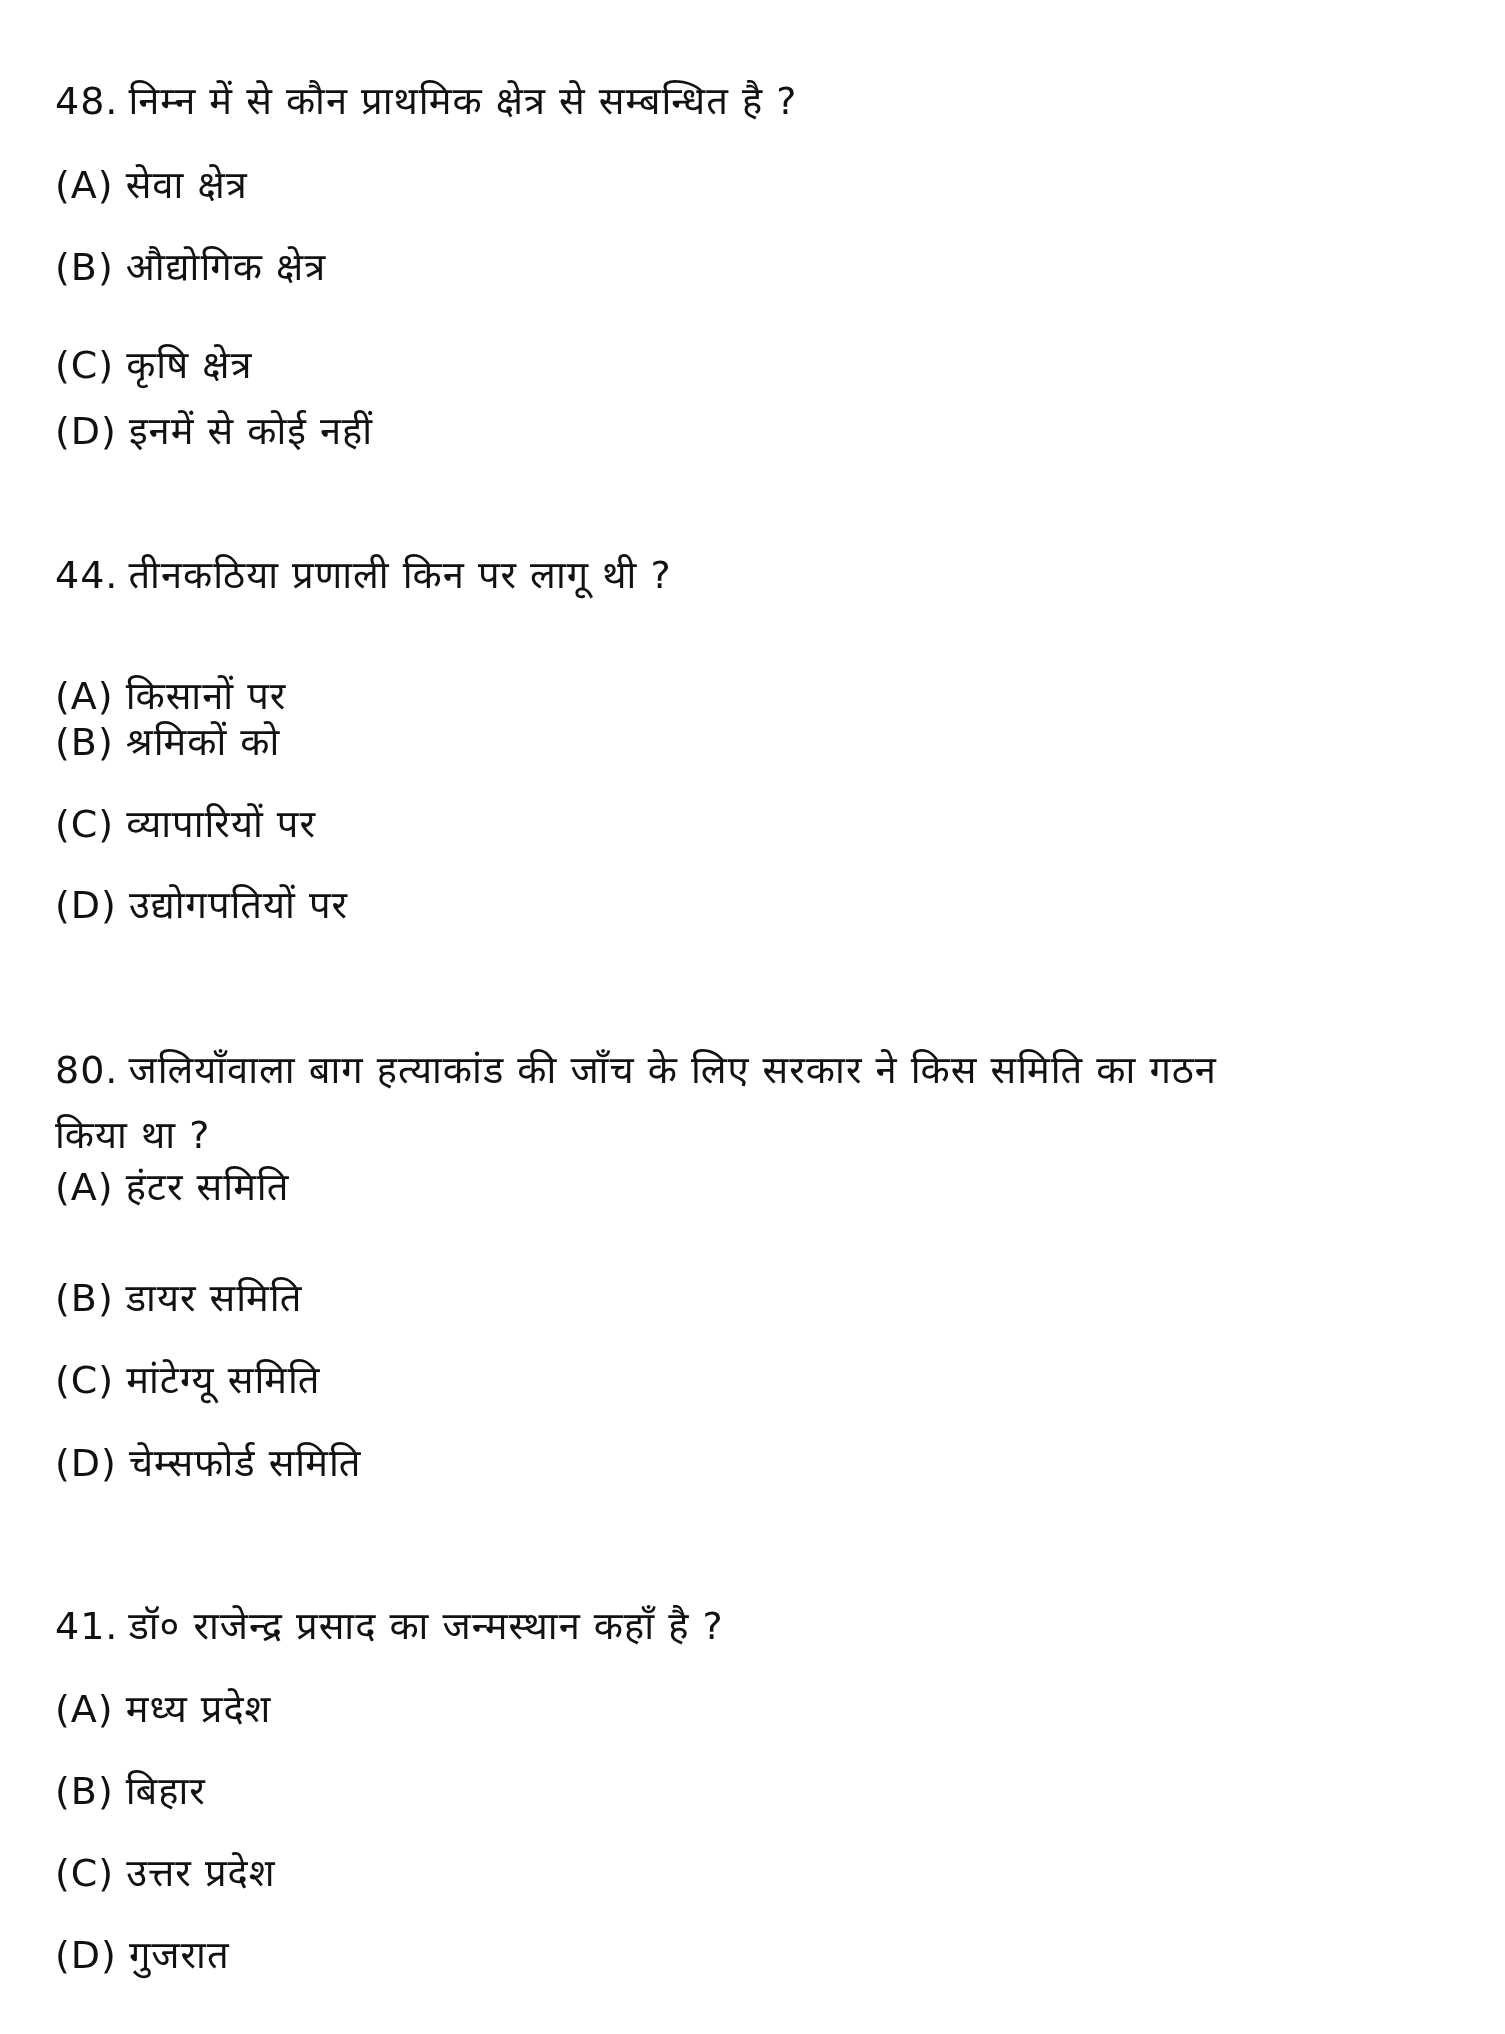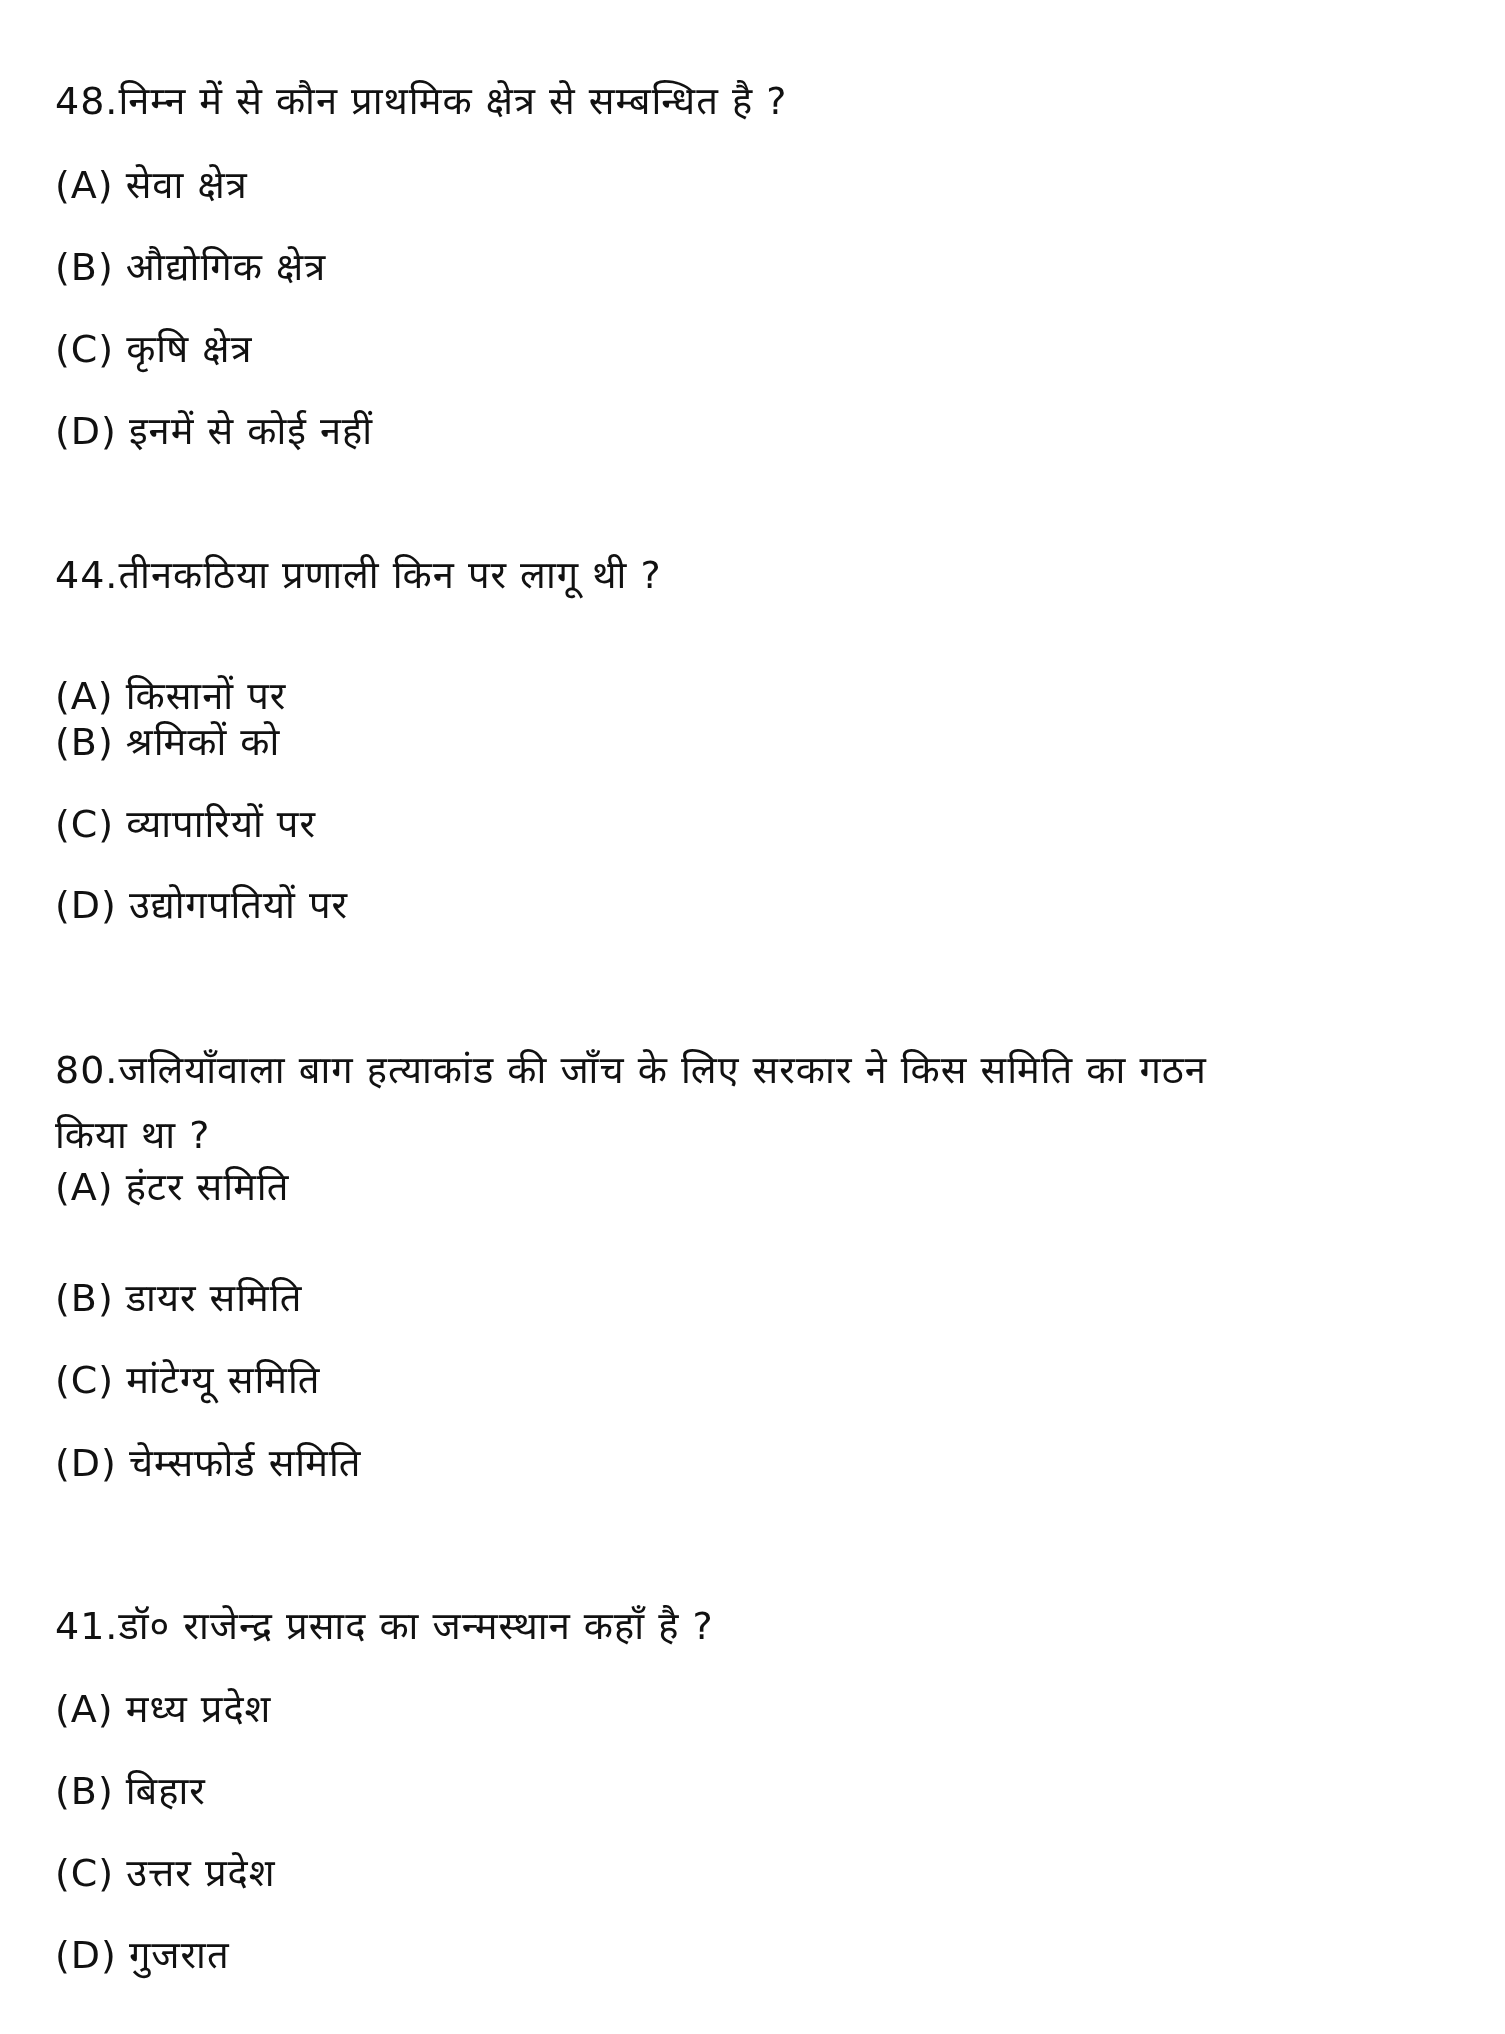--- a/index.html
+++ b/index.html
@@ -1,34 +1,34 @@
 <!DOCTYPE html>
 <html><head>
 <meta charset="utf-8">
 <style>
   html, body { margin:0; padding:0; background:#ffffff; }
   body { width:1505px; height:2034px; position:relative; overflow:hidden;
          font-family: "DejaVu Sans", "Liberation Sans", sans-serif; color:#111111; }
   .line { position:absolute; left:55px; font-size:38px; line-height:48px; white-space:nowrap; letter-spacing:1px; }
-  .q-num { }
+  .q-num { margin-right:10px; }
   .opt-label { margin-right:12px; }
 </style>
 </head>
 <body>
 
 <div class="line" style="top:77px">
   <span class="q-num">48.</span><span>निम्न में से कौन प्राथमिक क्षेत्र से सम्बन्धित है ?</span>
 </div>
 <div class="line" style="top:161px">
   <span class="opt-label">(A)</span><span>सेवा क्षेत्र</span>
 </div>
 <div class="line" style="top:243px">
   <span class="opt-label">(B)</span><span>औद्योगिक क्षेत्र</span>
 </div>
-<div class="line" style="top:325px">
+<div class="line" style="top:341px">
   <span class="opt-label">(C)</span><span>कृषि क्षेत्र</span>
 </div>
 <div class="line" style="top:407px">
   <span class="opt-label">(D)</span><span>इनमें से कोई नहीं</span>
 </div>
 
 <div class="line" style="top:551px">
   <span class="q-num">44.</span><span>तीनकठिया प्रणाली किन पर लागू थी ?</span>
 </div>
 <div class="line" style="top:672px">

